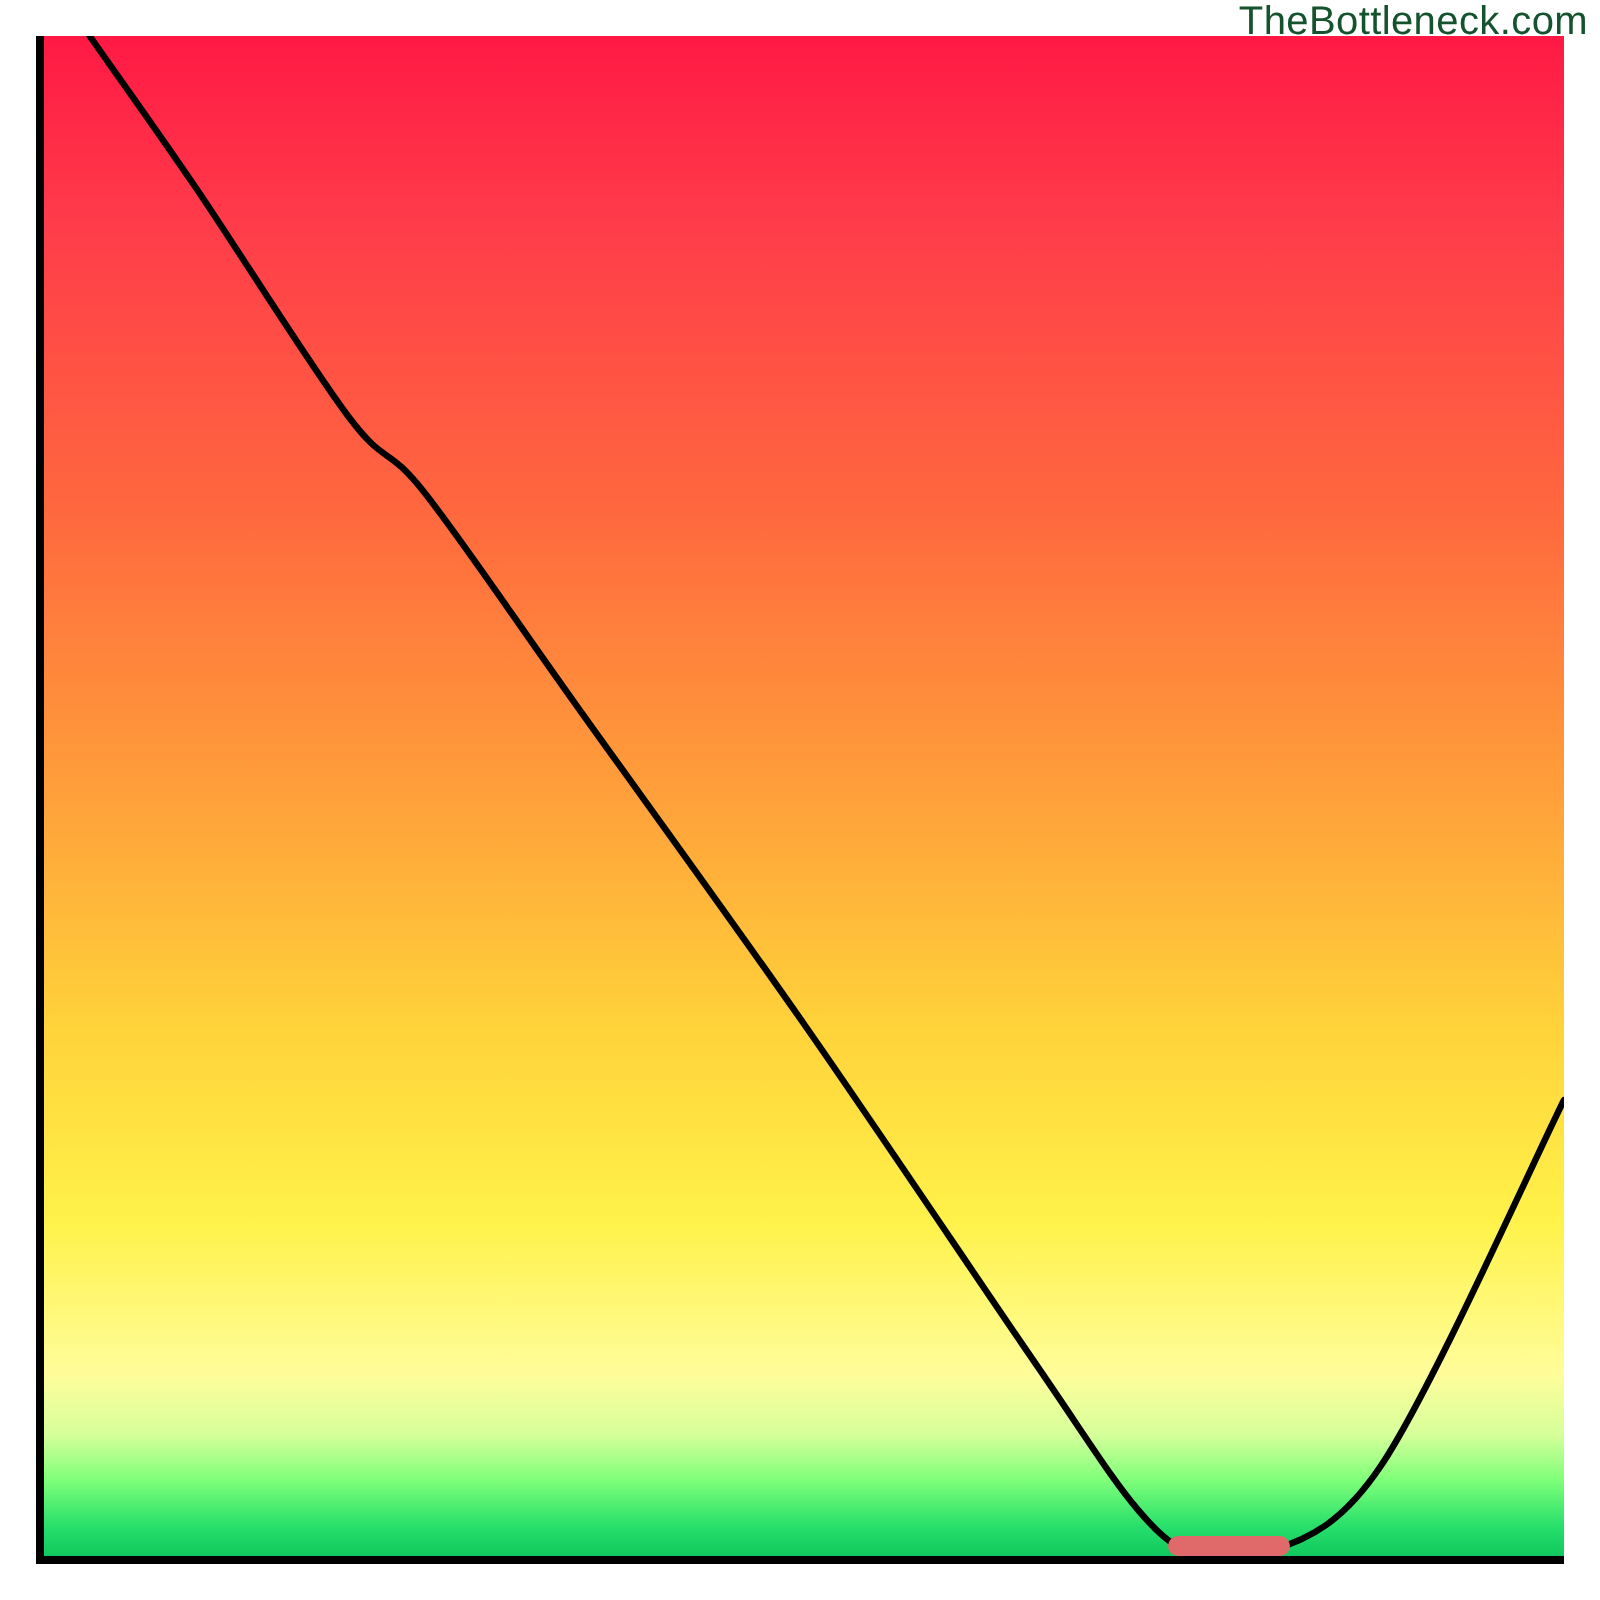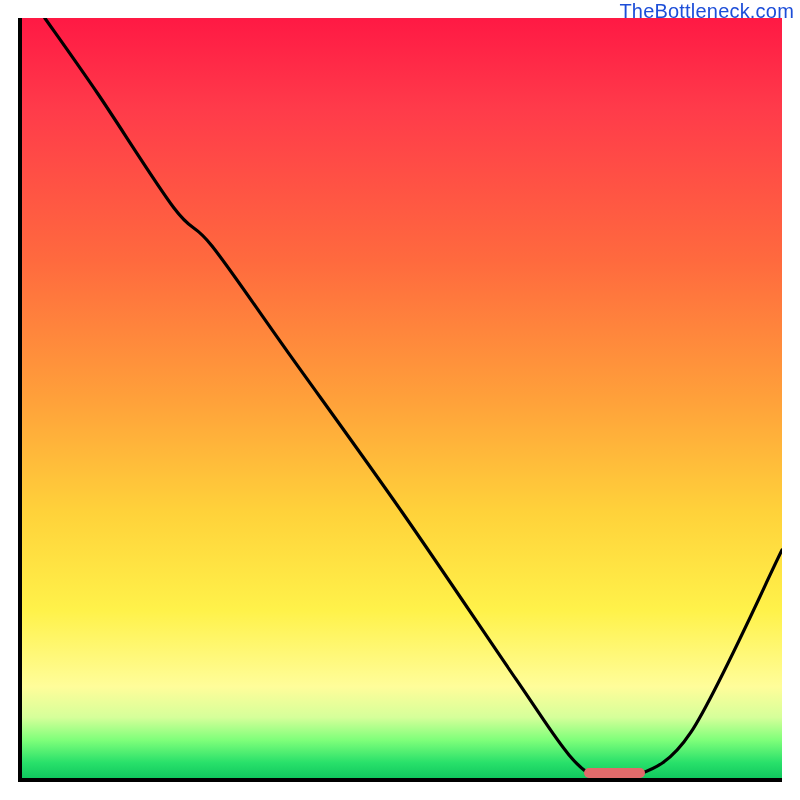--- a/index.html
+++ b/index.html
@@ -50,21 +50,21 @@
     inset: 0;
     width: 100%;
     height: 100%;
   }
   .watermark {
     position: absolute;
     top: 0px;
     right: 6px;
     font-size: 20px;
     font-weight: 500;
-    color: #1d4ed8;
+    color: #14532d;
     letter-spacing: 0.2px;
     user-select: none;
   }
   .marker {
     position: absolute;
     height: 10px;
     border-radius: 5px;
     background: #e06a6a;
   }
 </style>

